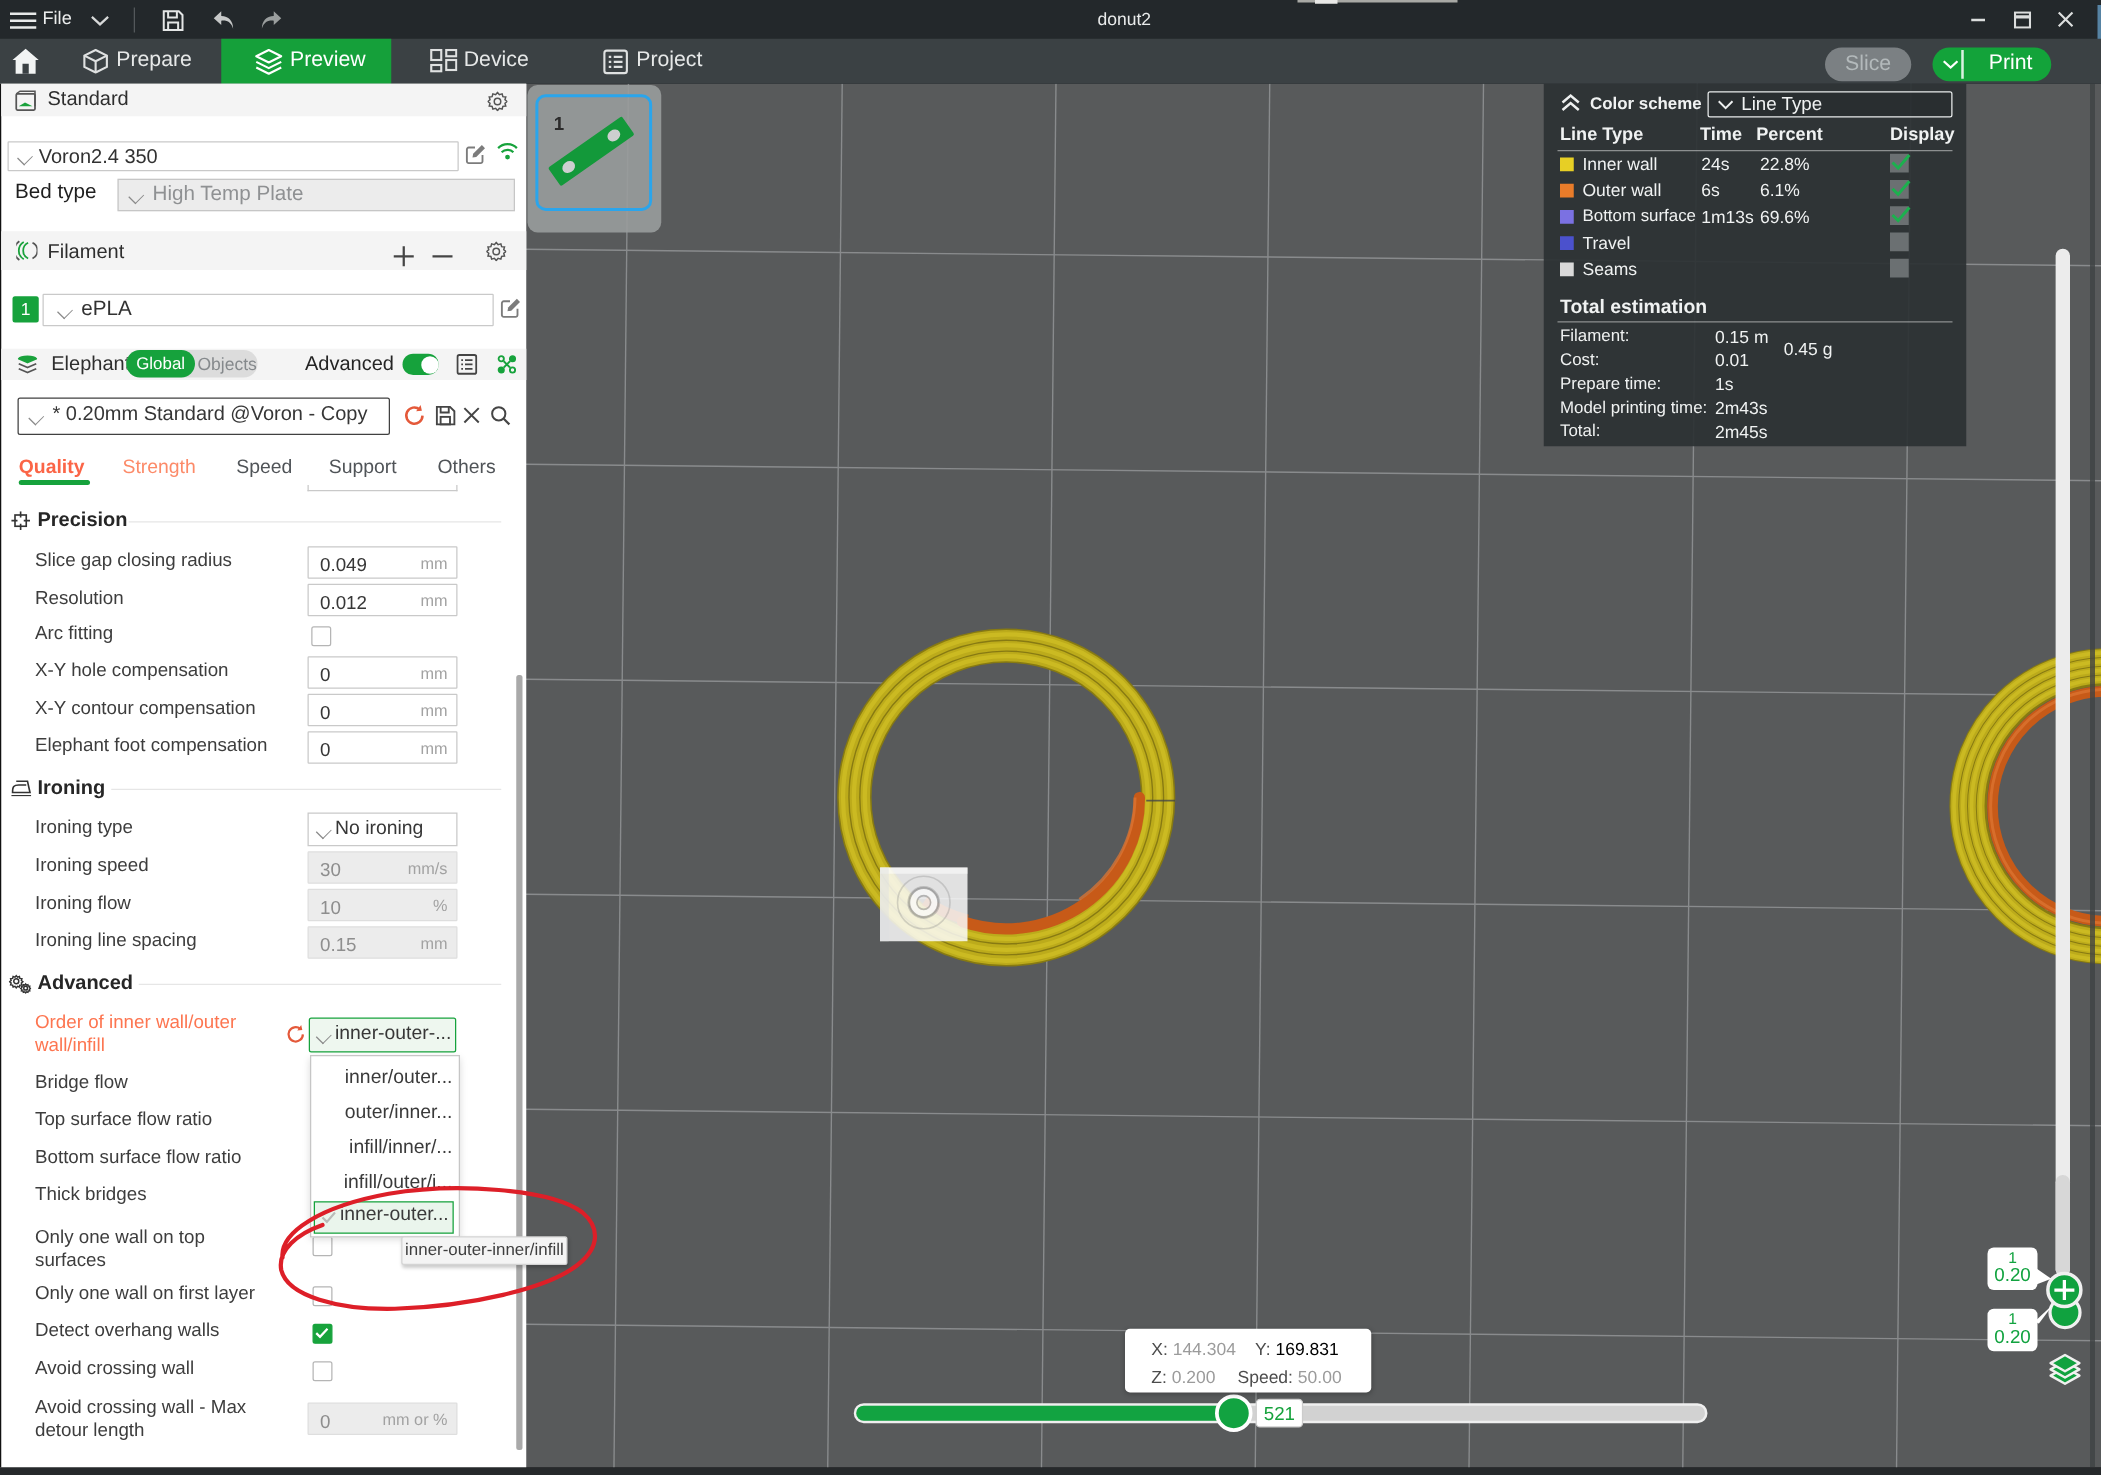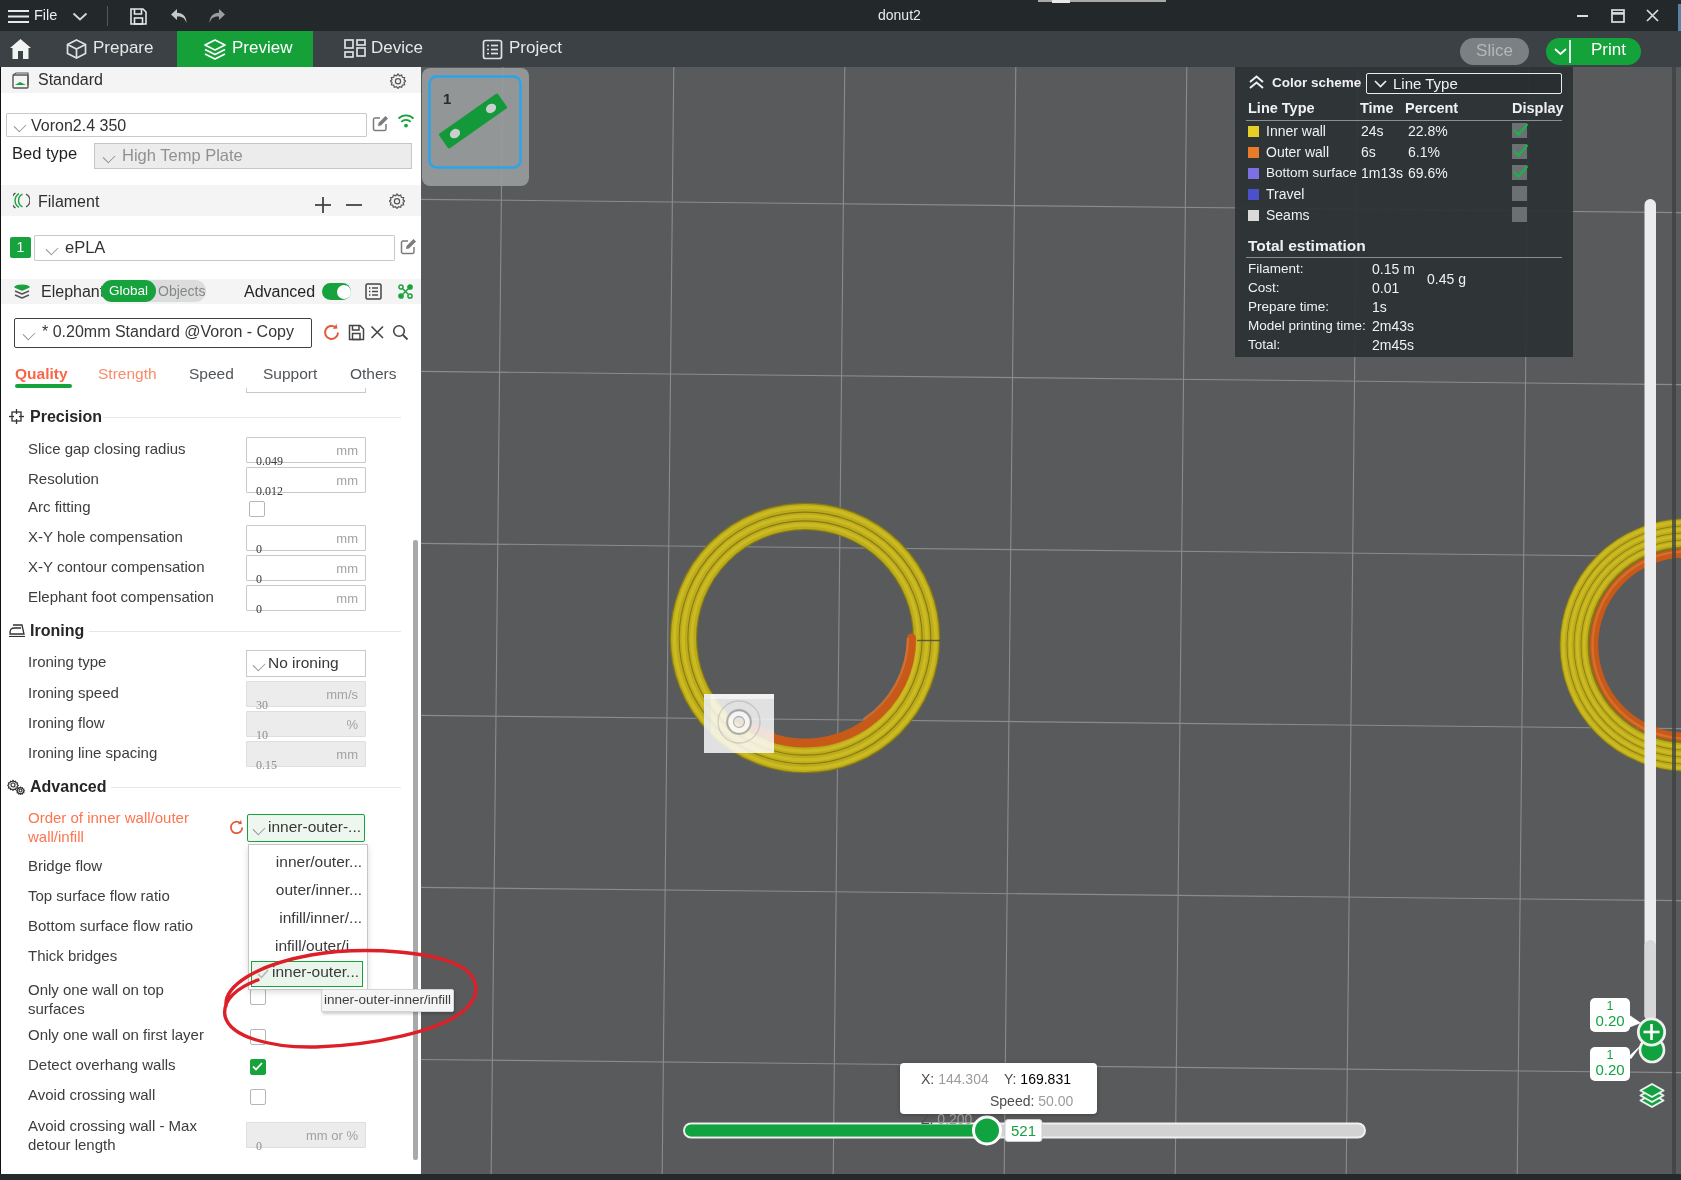--- a/index.html
+++ b/index.html
@@ -9,21 +9,21 @@
   
   #titlebar{left:0;top:0;width:1681px;height:31px;background:#23282b;}
   
   #tabbar{left:0;top:31px;width:1681px;height:36px;background:#3b4144;}
   .tabtxt{color:#e6e8e8;font-size:17px;}
   
   #panel{left:0;top:67px;width:420px;height:1107px;background:#ffffff;border-left:1px solid #111;}
   .sechead{position:absolute;left:0;width:420px;background:#f4f4f4;}
   .lab{position:absolute;color:#3d3d3d;font-size:15px;}
   .inp{position:absolute;width:118px;height:24px;border:1px solid #c9c9c9;background:#fff;border-radius:1px;}
-  .inp .v{position:absolute;left:9px;top:16px;font-size:12px;color:#373737;font-family:Liberation Serif, serif;}
+  .inp .v{position:absolute;left:9px;top:6px;font-size:15px;color:#373737;}
   .inp .u{position:absolute;right:7px;top:5px;font-size:13px;color:#a2a2a2;}
   .inp.dis{background:#ececec;border-color:#dedede;}
   .inp.dis .v{color:#8e8e8e;}
   .cb{position:absolute;width:14px;height:14px;border:1px solid #b5b5b5;background:#fff;border-radius:2px;}
   .ghead{position:absolute;font-size:16px;font-weight:bold;color:#262626;}
   .grule{position:absolute;height:1px;background:#e6e6e6;}
   .chev{display:inline-block;width:9px;height:9px;border-left:1.6px solid #8a8a8a;border-bottom:1.6px solid #8a8a8a;transform:rotate(-45deg) scale(1,0.8);}
 </style>
 </head>
 <body>
@@ -138,21 +138,21 @@
   <div class="abs" style="left:1590px;top:1047px;width:40px;height:34px;background:#fff;border-radius:5px;"></div>
   <svg class="abs" style="left:1628px;top:1043px" width="16" height="16">
       <path d="M0 14 L15 0 L3 16 Z" fill="#fff"></path>
     </svg>
   <div class="abs" style="left:1590px;top:1048px;width:40px;text-align:center;font-size:12.5px;color:#12a340;">1</div>
   <div class="abs" style="left:1590px;top:1061px;width:40px;text-align:center;font-size:15px;color:#12a340;">0.20</div>
 
   <div class="abs" style="left:900px;top:1063px;width:197px;height:51px;background:#fff;border-radius:4px;box-shadow:0 1px 4px rgba(0,0,0,0.25);font-size:14px;">
     <span class="abs" style="left:21px;top:8px;color:#4c4c4c;">X: <span style="color:#9b9b9b;">144.304</span></span>
     <span class="abs" style="left:104px;top:8px;color:#4c4c4c;">Y: <span style="color:#000000;">169.831</span></span>
-    <span class="abs" style="left:21px;top:48px;color:#4c4c4c;text-align:right;">Z: <span style="color:#9b9b9b;">0.200</span></span>
+    <span class="abs" style="left:21px;top:30px;color:#4c4c4c;text-align:right;">Z: <span style="color:#9b9b9b;">0.200</span></span>
     <span class="abs" style="left:90px;top:30px;color:#4c4c4c;">Speed: <span style="color:#9b9b9b;">50.00</span></span>
   </div>
 
   <div class="abs" id="titlebar">
 
     <div class="abs" style="left:1038px;top:0;width:128px;height:2px;background:#c9c9c4;opacity:.8"></div>
     <div class="abs" style="left:1052px;top:0;width:18px;height:3px;background:#e8e8e6;"></div>
 
     <svg class="abs" style="left:7px;top:9px" width="24" height="15">
       <g stroke="#e8eaea" stroke-width="2">

